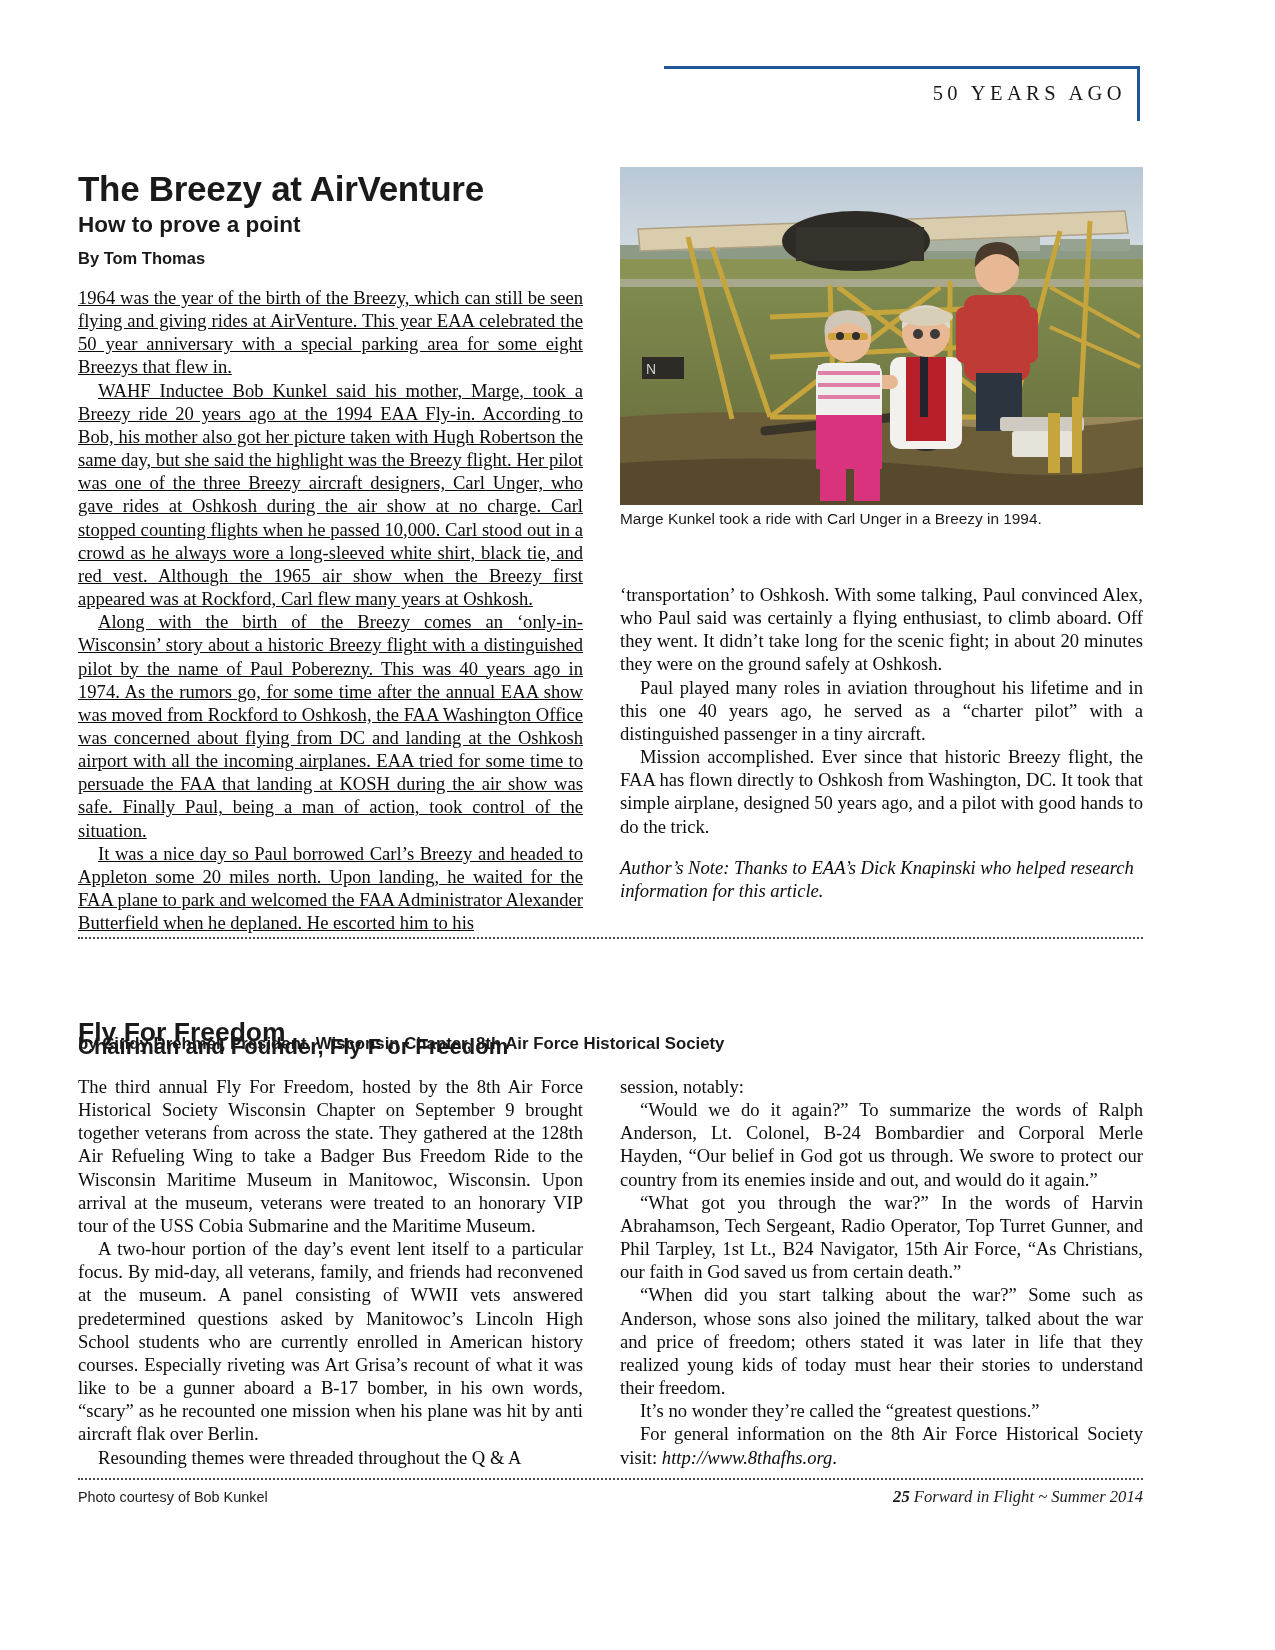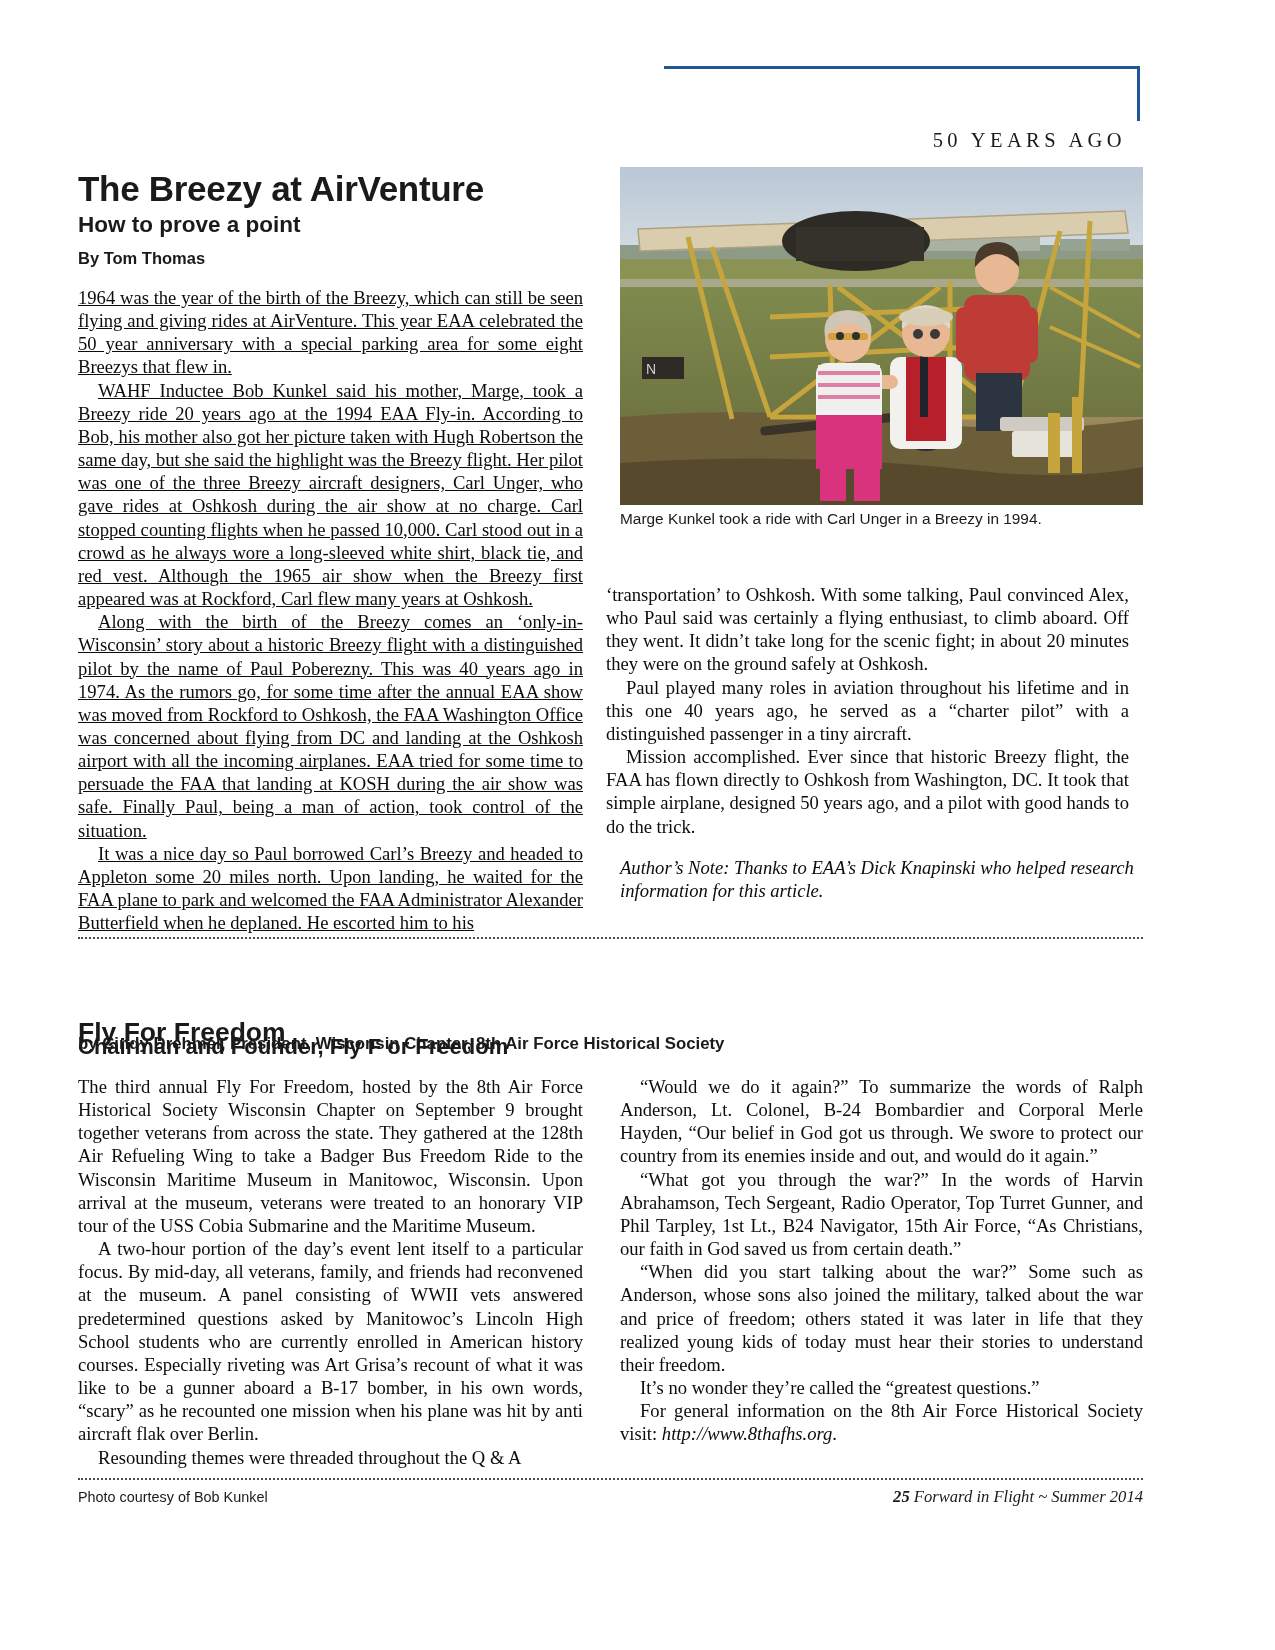--- a/index.html
+++ b/index.html
@@ -43,21 +43,20 @@
   }
   .runhead-text {
     position: absolute;
     right: 14px;
     top: 16px;
     font-family: "Liberation Serif", serif;
     font-size: 20.5px;
     letter-spacing: 4.4px;
     color: #1a1a1a;
     white-space: nowrap;
-    margin-top: 47px;
   }
 
   
   .a1-title {
     position: absolute;
     left: 78px;
     top: 169px;
     font-family: "Liberation Sans", sans-serif;
     font-weight: bold;
     font-size: 35px;
@@ -114,21 +113,21 @@
     font-family: "Liberation Serif", serif;
     font-size: 18.6px;
     line-height: 23.15px;
     color: #0c0c0c;
     text-align: justify;
   }
   .col p { margin: 0; text-indent: 20px; }
   .col p.noind { text-indent: 0; }
 
   #a1-col-left  { left: 78px;  top: 286px; width: 505px; text-decoration: underline; }
-  #a1-col-right { left: 606px; top: 583px; width: 523px; }
+  #a1-col-right { left: 620px; top: 583px; width: 523px; }
 
   .authors-note {
     position: absolute;
     left: 620px;
     top: 856px;
     width: 523px;
     font-family: "Liberation Serif", serif;
     font-style: italic;
     font-size: 18.6px;
     line-height: 23.15px;
@@ -357,20 +356,21 @@
   <div class="a2-byline1">by Cindy Drehmel, President, Wisconsin Chapter, 8th Air Force Historical Society</div>
   <div class="a2-byline2">Chairman and Founder, Fly F or Freedom</div>
 
   <div class="col" id="a2-col-left">
     <p class="noind">The third annual Fly For Freedom, hosted by the 8th Air Force Historical Society Wisconsin Chapter on September 9 brought together veterans from across the state. They gathered at the 128th Air Refueling Wing to take a Badger Bus Freedom Ride to the Wisconsin Maritime Museum in Manitowoc, Wisconsin. Upon arrival at the museum, veterans were treated to an honorary VIP tour of the USS Cobia Submarine and the Maritime Museum.</p>
     <p>A two-hour portion of the day’s event lent itself to a particular focus. By mid-day, all veterans, family, and friends had reconvened at the museum. A panel consisting of WWII vets answered predetermined questions asked by Manitowoc’s Lincoln High School students who are currently enrolled in American history courses. Especially riveting was Art Grisa’s recount of what it was like to be a gunner aboard a B-17 bomber, in his own words, “scary” as he recounted one mission when his plane was hit by anti aircraft flak over Berlin.</p>
     <p>Resounding themes were threaded throughout the Q &amp; A</p>
   </div>
 
   <div class="col" id="a2-col-right">
+    <p class="noind">session, notably:</p>
     <p>“Would we do it again?” To summarize the words of Ralph Anderson, Lt. Colonel, B-24 Bombardier and Corporal Merle Hayden, “Our belief in God got us through. We swore to protect our country from its enemies inside and out, and would do it again.”</p>
     <p>“What got you through the war?” In the words of Harvin Abrahamson, Tech Sergeant, Radio Operator, Top Turret Gunner, and Phil Tarpley, 1st Lt., B24 Navigator, 15th Air Force, “As Christians, our faith in God saved us from certain death.”</p>
     <p>“When did you start talking about the war?” Some such as Anderson, whose sons also joined the military, talked about the war and price of freedom; others stated it was later in life that they realized young kids of today must hear their stories to understand their freedom.</p>
     <p>It’s no wonder they’re called the “greatest questions.”</p>
     <p><span>For general information on the 8th Air Force Historical Society visit: </span><em class="ital">http://www.8thafhs.org</em><span>.</span></p>
   </div>
 
   <div class="divider" id="divider-2"></div>
 
   <div class="footer-left">Photo courtesy of Bob Kunkel</div>

